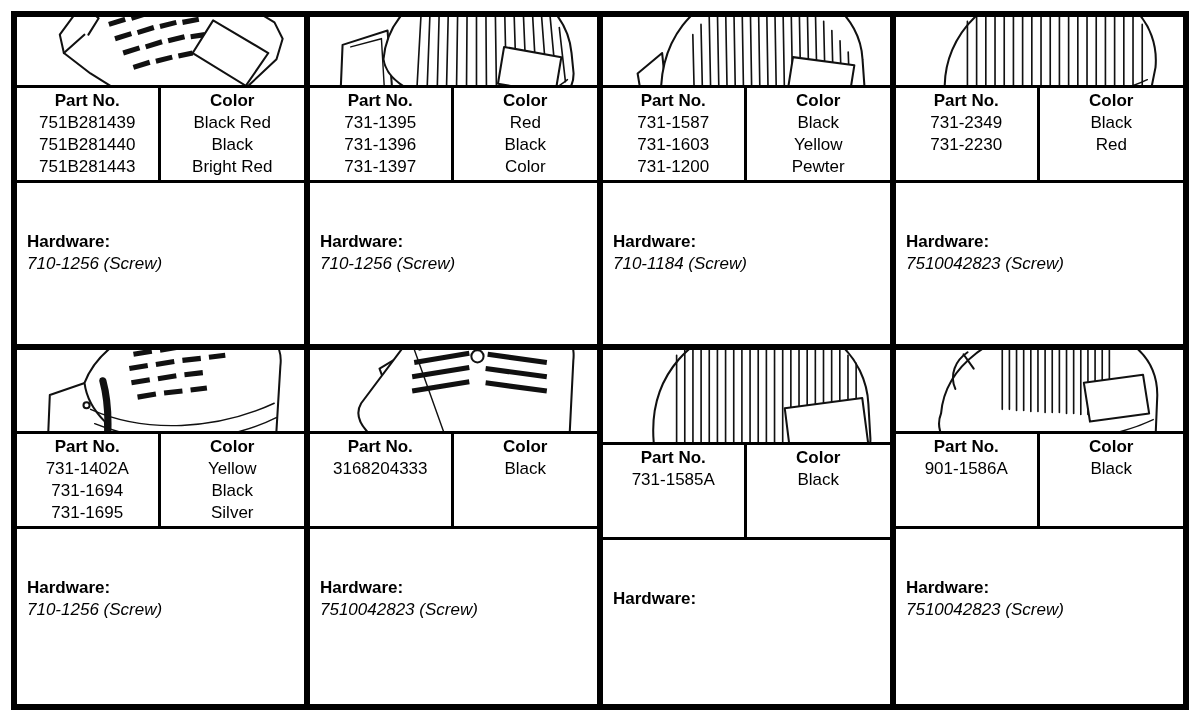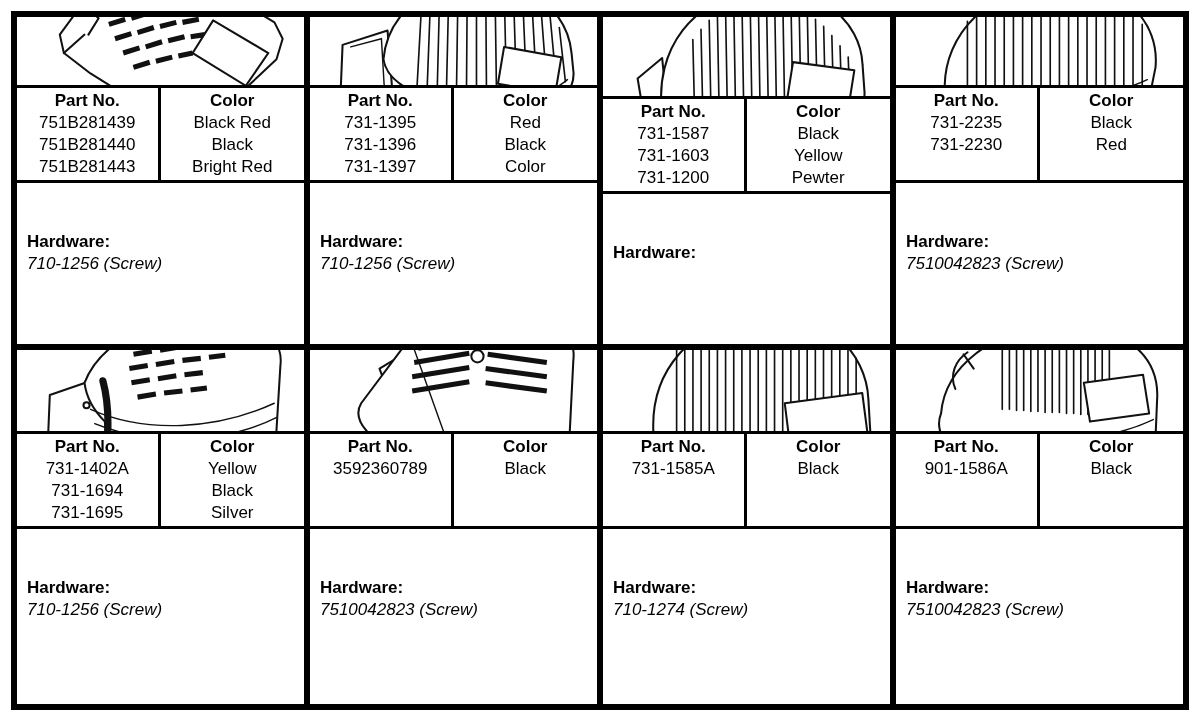--- a/index.html
+++ b/index.html
@@ -133,37 +133,38 @@
       </div>
       <div class="col">
         <div class="th">Color</div>
         <div class="td">Black</div>
         <div class="td">Yellow</div>
         <div class="td">Pewter</div>
       </div>
     </div>
     <div class="hardware">
       <div class="hw-label">Hardware:</div>
+      <div class="hw-value">710-1184 (Screw)</div>
     </div>
   </div>
 
   <div class="cell">
     <div class="drawing">
       <svg width="276" height="184" viewBox="0 0 270 180">
         <path class="ln fill" d="M42,132 C38,70 92,24 156,24 C218,24 252,62 248,106 L244,126 C240,142 226,148 210,146 L86,158 C62,160 44,150 42,132 Z"></path>
         <path class="rib" d="M64,61 L64,133 M73,53 L73,136 M82,46 L82,138 M91,41 L91,140 M100,37 L100,141 M109,34 L109,142 M118,31 L118,143 M127,30 L127,143 M136,29 L136,143 M145,28 L145,143 M154,28 L154,143 M163,29 L163,142 M172,30 L172,141 M181,32 L181,140 M190,35 L190,138 M199,38 L199,136 M208,43 L208,134 M217,48 L217,131 M226,55 L226,128 M235,64 L235,124"></path>
         <path class="seam" d="M52,128 C90,146 190,142 240,118"></path>
         <path class="rib" d="M90,142 L90,155 M102,144 L102,156 M114,145 L114,157 M126,146 L126,157 M138,146 L138,157 M150,146 L150,157 M162,145 L162,156 M174,144 L174,155 M186,142 L186,154 M198,139 L198,151 M210,136 L210,148"></path>
         <path class="ln fill" d="M116,38 L180,32 L186,46 L122,52 Z"></path>
       </svg>
     </div>
     <div class="parts-table">
       <div class="col part-col">
         <div class="th">Part No.</div>
-        <div class="td">731-2235</div>
+        <div class="td">731-2349</div>
         <div class="td">731-2230</div>
       </div>
       <div class="col">
         <div class="th">Color</div>
         <div class="td">Black</div>
         <div class="td">Red</div>
       </div>
     </div>
     <div class="hardware">
       <div class="hw-label">Hardware:</div>
@@ -214,21 +215,21 @@
         <path class="seam" d="M92,48 L132,160 M132,160 L96,176 M132,160 C180,168 220,160 248,150"></path>
         <path class="slot" d="M100,58 l50,-8 M96,72 l54,-9 M94,86 l56,-9 M94,100 l56,-9"></path>
         <path class="slot" d="M170,50 l54,7 M168,64 l58,8 M166,78 l60,8 M166,92 l60,8"></path>
         <circle cx="158" cy="66" r="6" class="ln"></circle>
         <path class="ln" d="M70,58 C76,48 84,44 92,46"></path>
       </svg>
     </div>
     <div class="parts-table">
       <div class="col part-col">
         <div class="th">Part No.</div>
-        <div class="td">3592360789</div>
+        <div class="td">3168204333</div>
       </div>
       <div class="col">
         <div class="th">Color</div>
         <div class="td">Black</div>
       </div>
     </div>
     <div class="hardware">
       <div class="hw-label">Hardware:</div>
       <div class="hw-value">7510042823 (Screw)</div>
     </div>
@@ -249,21 +250,20 @@
         <div class="th">Part No.</div>
         <div class="td">731-1585A</div>
       </div>
       <div class="col">
         <div class="th">Color</div>
         <div class="td">Black</div>
       </div>
     </div>
     <div class="hardware">
       <div class="hw-label">Hardware:</div>
-      <div class="hw-value">710-1274 (Screw)</div>
     </div>
   </div>
 
   <div class="cell">
     <div class="drawing">
       <svg width="276" height="204" viewBox="0 0 270 200">
         <path class="ln fill" d="M38,122 C42,76 88,40 150,36 C212,32 250,62 250,104 L248,152 C246,168 234,178 216,181 L108,196 C86,199 68,189 66,171 L44,152 C36,142 34,132 38,122 Z"></path>
         <path class="rib" d="M98,52 L98,118 M105,49 L105,118 M112,45 L112,119 M119,43 L119,119 M126,41 L126,120 M133,40 L133,120 M140,39 L140,121 M147,38 L147,121 M154,38 L154,121 M161,38 L161,122 M168,39 L168,122 M175,40 L175,123 M182,42 L182,123 M189,44 L189,123 M196,47 L196,124 M203,50 L203,124"></path>
         <path class="ln fill" d="M178,92 L236,84 L242,122 L184,130 Z"></path>
         <path class="seam" d="M44,140 C110,160 200,150 246,128 M48,152 C112,172 202,162 246,140"></path>

